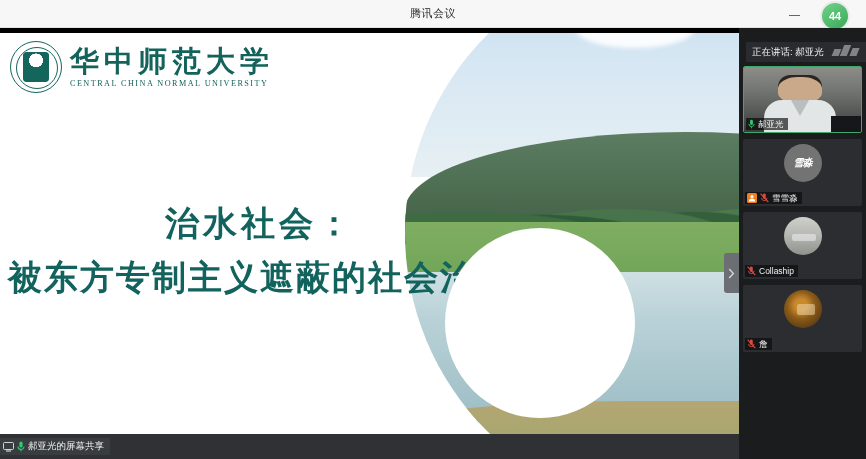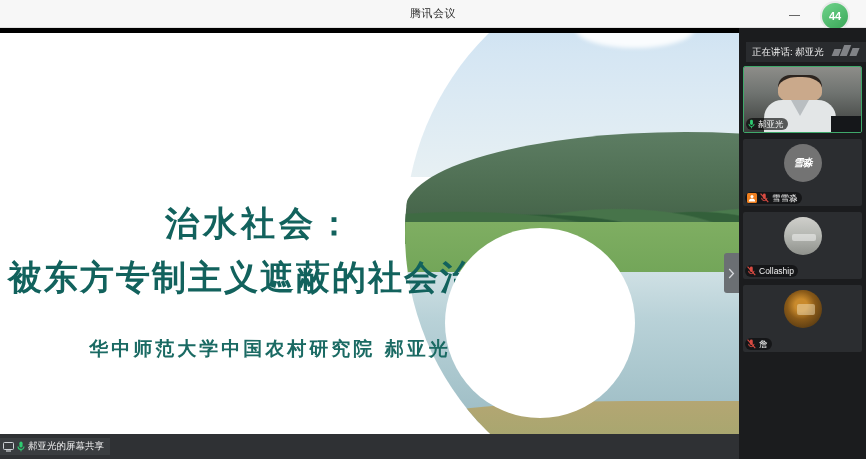--- a/index.html
+++ b/index.html
@@ -289,21 +289,21 @@
   }
   .av-dark::after {
     content:""; position:absolute; left:13px; top:14px;
     width:18px; height:11px; background:rgba(235,214,170,.55);
     border-radius:2px;
   }
   .name-tag {
     position:absolute; left:2px; bottom:2px;
     display:flex; align-items:center; gap:3px;
     background: rgba(0,0,0,.62);
-    padding: 1px 4px 1px 2px; border-radius: 6px;
+    padding: 1px 4px 1px 2px; border-radius: 0;
     max-width: 110px;
   }
   .name-tag.dim { background: rgba(0,0,0,.5); }
   .name-text {
     font-size: 8.5px; color:#f2f2f2; white-space:nowrap; line-height:1.2;
   }
   .mic-on, .mic-off, .cam-off, .hand-raise { display:flex; align-items:center; }
 
   
   .speaking-banner {
@@ -354,24 +354,32 @@
 
       <div class="photo-hills"></div>
       <div class="photo-trees"></div>
       <div class="photo-grass"></div>
       <div class="photo-water"></div>
       <div class="photo-reeds"></div>
 
     </div>
     <div class="photo-cutout"></div>
 
+    <div class="logo-block">
+      <div class="logo-seal">
+        <div class="logo-seal-inner"></div>
+      </div>
+      <div>
+        <div class="logo-text-zh">华中师范大学</div>
+        <div class="logo-text-en">CENTRAL CHINA NORMAL UNIVERSITY</div>
+      </div>
+    </div>
 
     <div class="slide-title-1">治水社会：</div>
     <div class="slide-title-2">被东方专制主义遮蔽的社会治水</div>
-    <div class="slide-sub">华中师范大学中国农村研究院 郝亚光</div>
   </div>
 
   <div class="share-status">
     <div class="share-status-pill">
       <span class="ss-icon">
         <svg width="11" height="10" viewBox="0 0 11 10">
           <rect x="0.5" y="0.5" width="10" height="7" rx="1" fill="none" stroke="#cfd2d6" stroke-width="1"></rect>
           <rect x="3" y="8.4" width="5" height="1.2" fill="#cfd2d6"></rect>
         </svg>
       </span>

